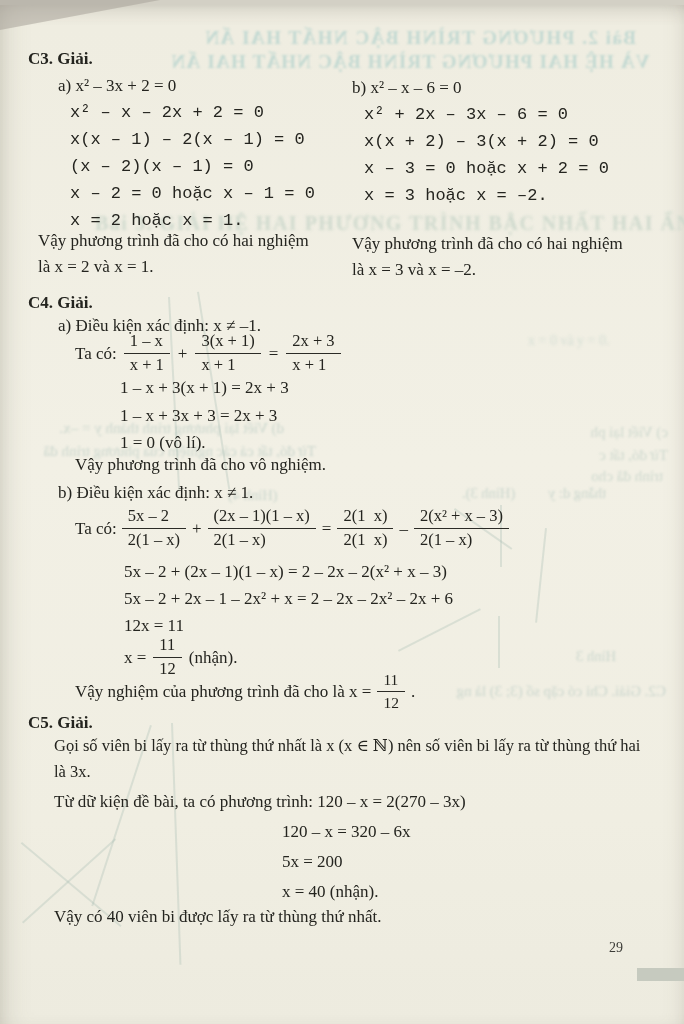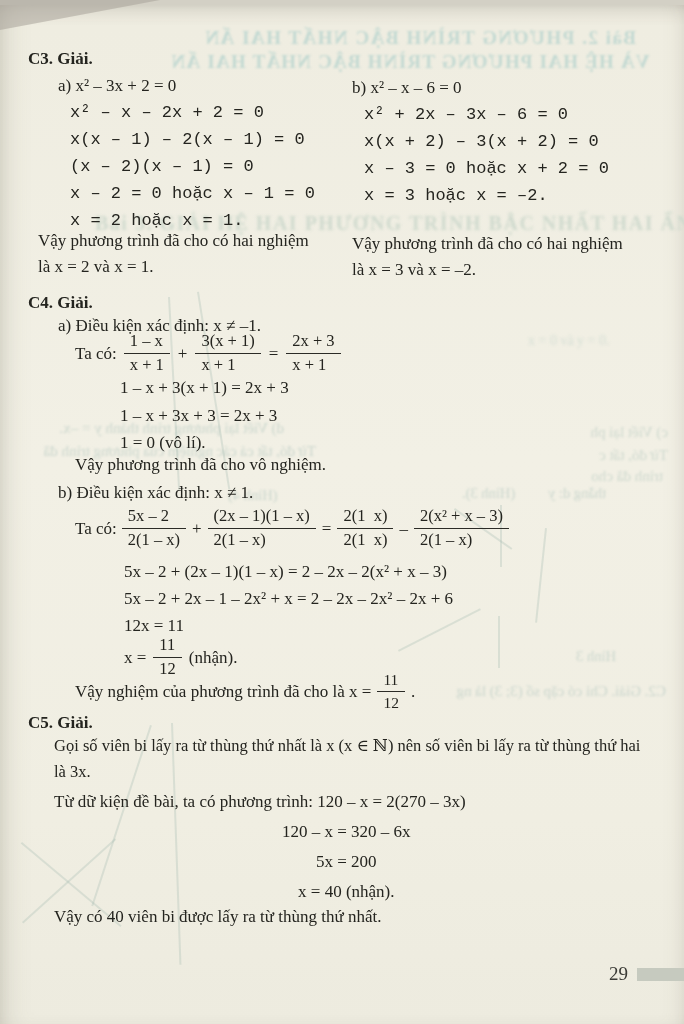--- a/index.html
+++ b/index.html
@@ -25,21 +25,21 @@
   .frac.sm{font-size:15.5px;}
   .mathrow{display:flex;align-items:center;gap:7px;}
   .mathrow .op{padding:0 1px;}
   
   .bleed{position:absolute;z-index:1;font-weight:bold;white-space:nowrap;pointer-events:none;}
   .mirror{transform:scaleX(-1);}
   .blur1{filter:blur(1.1px);}
   .blur2{filter:blur(1.4px);}
   .bline{position:absolute;z-index:1;background:#a3b8ae;opacity:.3;transform-origin:top left;}
   
-  .pagenum{position:absolute;left:609px;top:963px;font-size:19px;color:#3b3b36;z-index:3;text-align:center;}
+  .pagenum{position:absolute;left:609px;top:940px;font-size:14px;color:#3b3b36;z-index:3;text-align:center;}
   .pagebar{position:absolute;left:637px;top:968px;width:47px;height:13px;background:#c6cabf;z-index:3;}
 </style>
 </head>
 <body>
 
 <div class="page">
   <div class="topstrip"></div>
   <div class="corner"></div>
 
   <div class="bleed mirror blur1" style="left:170px;top:27px;width:500px;text-align:center;font-size:19px;letter-spacing:1.5px;color:#c3d9d2;">Bài 2. PHƯƠNG TRÌNH BẬC NHẤT HAI ẨN</div>
@@ -180,21 +180,21 @@
 
   <div class="blk bold" style="left:28px;top:709px;">C5. Giải.</div>
 
   <div class="blk" style="left:54px;top:733px;line-height:26px;font-size:16.5px;">
     <div>Gọi số viên bi lấy ra từ thùng thứ nhất là x (x ∈ ℕ) nên số viên bi lấy ra từ thùng thứ hai</div>
     <div>là 3x.</div>
   </div>
 
   <div class="blk" style="left:54px;top:788px;">Từ dữ kiện đề bài, ta có phương trình: 120 – x = 2(270 – 3x)</div>
 
-  <div class="blk" style="left:282px;top:817px;line-height:30px;text-align:center;">
+  <div class="blk" style="left:282px;top:817px;line-height:30px;">
     <div>120 – x = 320 – 6x</div>
     <div>5x = 200</div>
     <div>x = 40 (nhận).</div>
   </div>
 
   <div class="blk" style="left:54px;top:903px;">Vậy có 40 viên bi được lấy ra từ thùng thứ nhất.</div>
 
   <div class="pagenum">29</div>
   <div class="pagebar"></div>
 </div>

